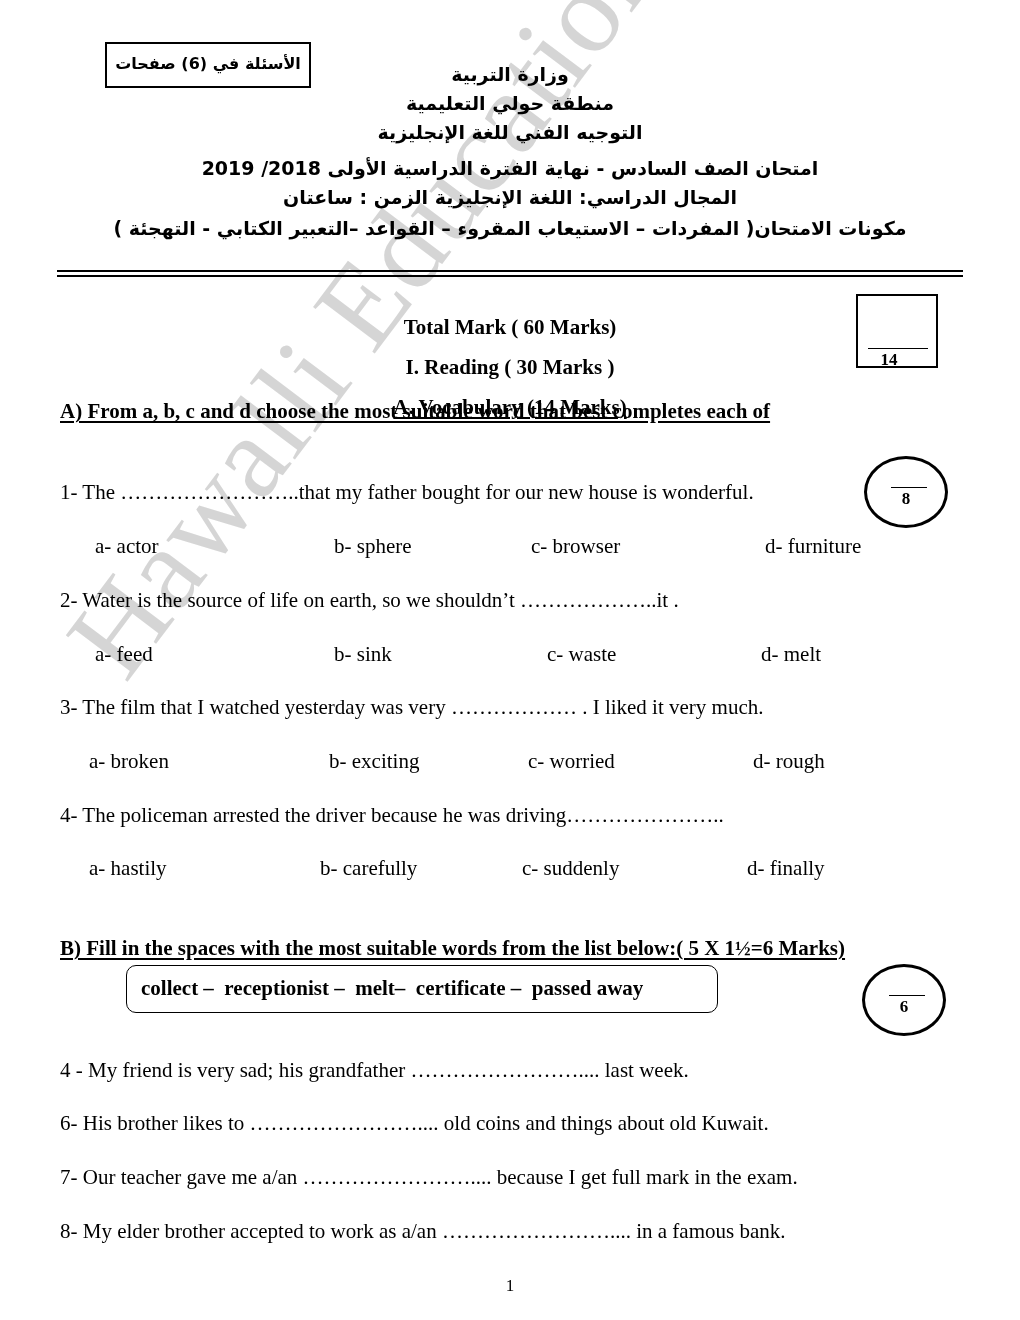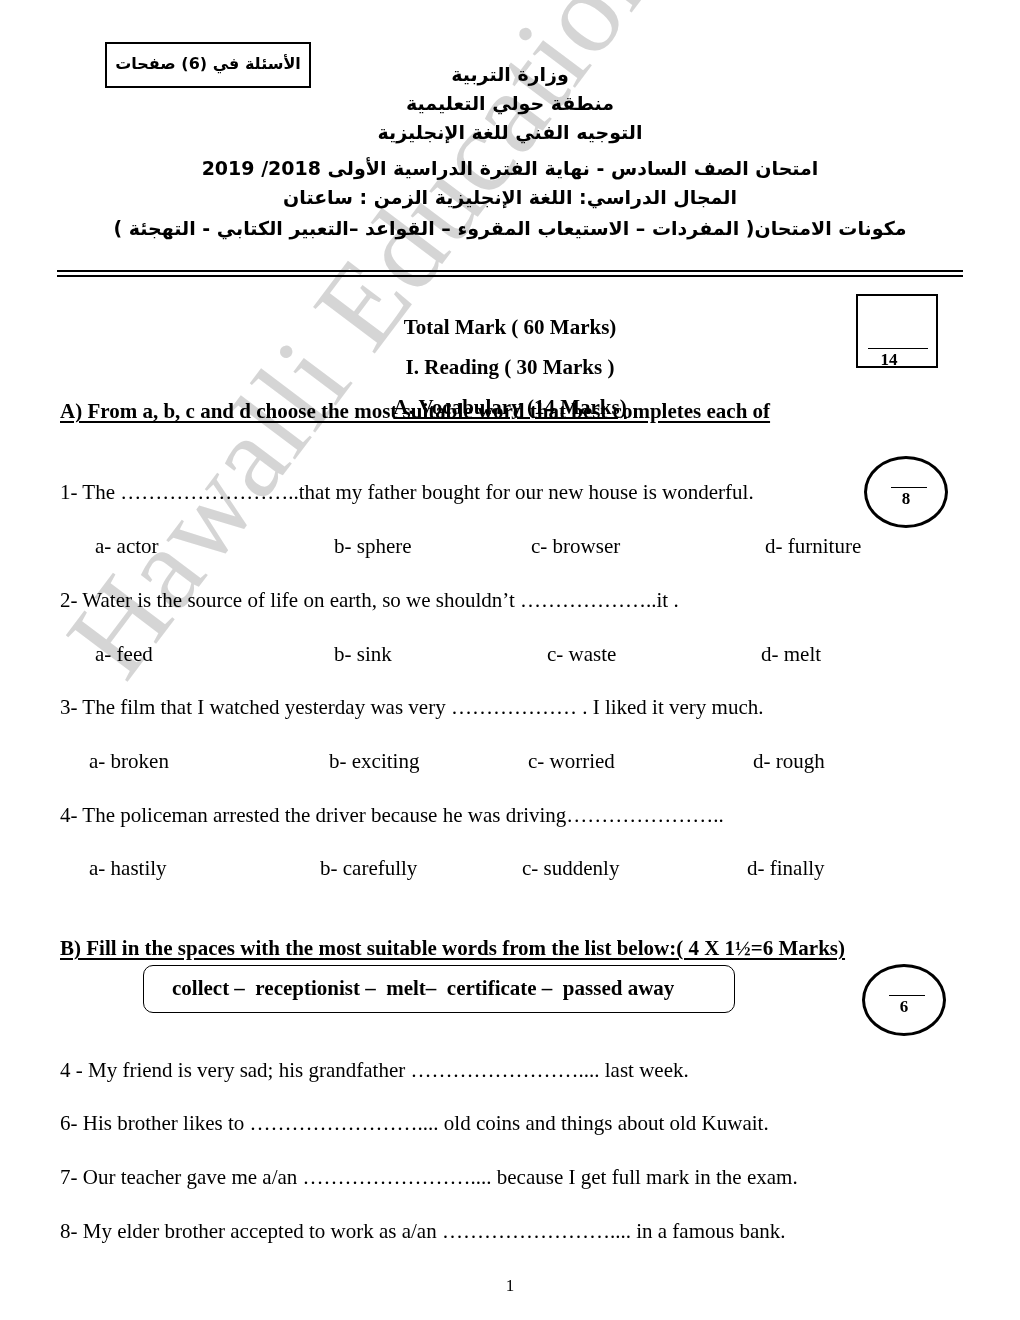--- a/index.html
+++ b/index.html
@@ -38,23 +38,23 @@
 
   .circle { width: 84px; height: 72px; border: 3px solid #000; border-radius: 50%; box-sizing: border-box; }
   .circle .line { left: 24px; width: 36px; top: 28px; }
   .circle .mark-num { left: 0; width: 78px; top: 30px; }
 
   .section-title { left: 60px; font-weight: bold; font-size: 21px; line-height: 27px; }
 
   .question { left: 60px; font-size: 21px; white-space: nowrap; }
   .opt { font-size: 21px; white-space: nowrap; }
 
-  .word-bank { left: 143px; top: 965px; width: 592px; height: 48px; border: 1.5px solid #000;
+  .word-bank { left: 126px; top: 965px; width: 592px; height: 48px; border: 1.5px solid #000;
     border-radius: 10px; box-sizing: border-box; font-weight: bold; font-size: 21px;
-    line-height: 44px; padding-left: 28px; white-space: pre; }
+    line-height: 44px; padding-left: 14px; white-space: pre; }
 
   .page-num { left: 490px; top: 1276px; width: 40px; text-align: center; font-size: 17px; }
 </style>
 </head>
 <body>
 
 <div class="watermark">Hawalli Educational Area</div>
 
 <div class="abs pages-box">الأسئلة  في (6) صفحات</div>
 
@@ -103,21 +103,21 @@
 <div class="abs opt" style="left:528px; top:749px;">c- worried</div>
 <div class="abs opt" style="left:753px; top:749px;">d- rough</div>
 
 <div class="abs question" style="top:803px;">4- The policeman arrested the driver because he was driving…………………..</div>
 <div class="abs opt" style="left:89px; top:856px;">a- hastily</div>
 <div class="abs opt" style="left:320px; top:856px;">b- carefully</div>
 <div class="abs opt" style="left:522px; top:856px;">c- suddenly</div>
 <div class="abs opt" style="left:747px; top:856px;">d- finally</div>
 
 <div class="abs section-title" style="top:935px;">
-  <span class="u">B) Fill in the spaces with the most suitable words from the list below:( 4 X 1½=6 Marks)</span>
+  <span class="u">B) Fill in the spaces with the most suitable words from the list below:( 5 X 1½=6 Marks)</span>
 </div>
 
 <div class="abs word-bank">collect –  receptionist –  melt–  certificate –  passed away</div>
 
 <div class="abs circle" style="left:862px; top:964px;">
   <div class="line"></div>
   <div class="mark-num">6</div>
 </div>
 
 <div class="abs question" style="top:1058px;">4 - My friend is very sad; his grandfather …………………….... last week.</div>

